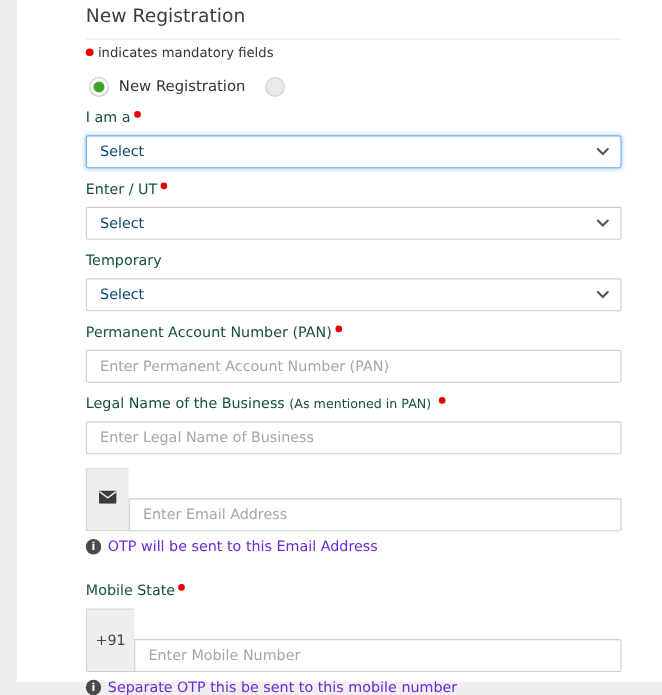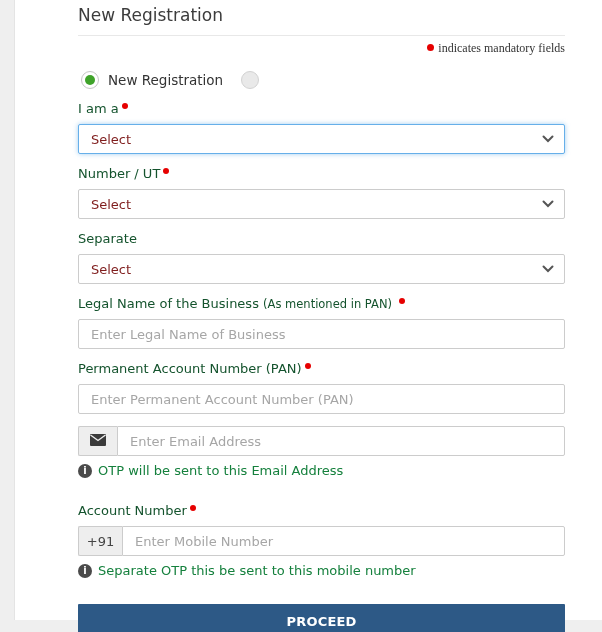--- a/index.html
+++ b/index.html
@@ -9,21 +9,21 @@
     background: #efefef;
     font-family: "DejaVu Sans", "Liberation Sans", sans-serif;
   }
   .panel {
     margin-left: 14px; height: 620px; background: #fff;
     border-left: 1px solid #e4e4e4;
     padding: 5px 37px 0 63px;
   }
   .page-title { font-size: 17px; color: #3c3c3c; font-weight: 400; margin: 0; }
   .divider { border: 0; border-top: 1px solid #e8e8e8; margin: 10px 0 0 0; }
-  .mandatory-note { text-align: right; font-size: 12px; color: #333; margin-top: 5px; font-family: Liberation Serif, serif; }
+  .mandatory-note { text-align: left; font-size: 12px; color: #333; margin-top: 5px; }
   .req-dot {
     display: inline-block; width: 6px; height: 6px; border-radius: 50%;
     background: #e60000; vertical-align: 4px; margin-left: 3px;
   }
   .mandatory-note .req-dot { width: 7px; height: 7px; margin: 0 4px 0 0; vertical-align: 1px; }
 
   .radio-row { margin-top: 15px; padding-left: 3px; display: flex; align-items: center; font-size: 13.5px; color: #333; }
   .radio {
     width: 18px; height: 18px; border-radius: 50%;
     background: #e9e9e9; border: 1px solid #d2d2d2;
@@ -36,44 +36,44 @@
   .radio-gap { margin-left: 18px; }
 
   .form-group { margin-top: 12px; }
   .f-label { display: block; font-size: 13px; color: #14532d; }
   .f-label .sub { font-size: 11.5px; }
   .control { margin-top: 8px; }
 
   .selectbox {
     height: 30px; background: #fff; border: 1px solid #ccc; border-radius: 2px;
     display: flex; align-items: center; justify-content: space-between;
-    padding: 0 10px 0 12px; font-size: 13px; color: #7f1d1d; cursor: pointer;
+    padding: 0 10px 0 12px; font-size: 13px; color: #0c4a6e; cursor: pointer;
   }
   .selectbox.focused { border-color: #66afe9; box-shadow: 0 0 5px rgba(102,175,233,.6); }
   .caret svg { display: block; }
 
   input.text {
     width: 100%; height: 30px; border: 1px solid #ccc; border-radius: 2px;
     padding: 0 12px; font-size: 13px; color: #333; font-family: inherit;
     outline: none;
   }
   input.text::placeholder { color: #a6a6a6; opacity: 1; }
 
   .input-group { display: flex; }
   .addon {
     background: #eee; border: 1px solid #ccc; border-right: 0;
     border-radius: 2px 0 0 2px;
     display: flex; align-items: center; justify-content: center;
     font-size: 13px; color: #444; flex: none;
   }
   .addon-email { width: 39px; }
   .addon-phone { width: 44px; }
-  .input-group input.text { border-radius: 0 2px 2px 0; flex: 1; min-width: 0; }
+  .input-group input.text { border-radius: 0 2px 2px 0; flex: 1; min-width: 0; margin-top: 28px; }
 
-  .hint { margin-top: 7px; font-size: 13px; color: #15803d; display: flex; align-items: center; }
+  .hint { margin-top: 7px; font-size: 13px; color: #6d28d9; display: flex; }
   .info-icon {
     width: 14px; height: 14px; border-radius: 50%; background: #4a4a4a; color: #fff;
     display: inline-flex; align-items: center; justify-content: center;
     font-size: 10px; font-weight: bold; flex: none; margin-right: 6px;
   }
   .info-icon::after { content: "i"; }
 
   .mt-lg { margin-top: 25px; }
   .proceed-btn {
     display: block; width: 100%; height: 34px; margin-top: 26px;
@@ -108,58 +108,58 @@
         <span class="caret">
           <svg width="12" height="8" viewBox="0 0 12 8">
               <path d="M1.5 1.5 L6 6 L10.5 1.5" fill="none" stroke="#555" stroke-width="2" stroke-linecap="round"></path>
             </svg>
         </span>
       </div>
     </div>
   </div>
 
   <div class="form-group">
-    <label class="f-label"><span>Number / UT</span><span class="req-dot"></span></label>
+    <label class="f-label"><span>Enter / UT</span><span class="req-dot"></span></label>
     <div class="control">
       <div class="selectbox">
         <span>Select</span>
         <span class="caret">
           <svg width="12" height="8" viewBox="0 0 12 8">
               <path d="M1.5 1.5 L6 6 L10.5 1.5" fill="none" stroke="#555" stroke-width="2" stroke-linecap="round"></path>
             </svg>
         </span>
       </div>
     </div>
   </div>
 
   <div class="form-group">
-    <label class="f-label"><span>Separate</span></label>
+    <label class="f-label"><span>Temporary</span></label>
     <div class="control">
       <div class="selectbox">
         <span>Select</span>
         <span class="caret">
           <svg width="12" height="8" viewBox="0 0 12 8">
               <path d="M1.5 1.5 L6 6 L10.5 1.5" fill="none" stroke="#555" stroke-width="2" stroke-linecap="round"></path>
             </svg>
         </span>
       </div>
     </div>
   </div>
 
   <div class="form-group">
-    <label class="f-label"><span>Legal Name of the Business</span> <span class="sub">(As mentioned in PAN)</span> <span class="req-dot"></span></label>
+    <label class="f-label"><span>Permanent Account Number (PAN)</span><span class="req-dot"></span></label>
     <div class="control">
-      <input type="text" class="text" placeholder="Enter Legal Name of Business" style="">
+      <input type="text" class="text" placeholder="Enter Permanent Account Number (PAN)" style="">
     </div>
   </div>
 
   <div class="form-group">
-    <label class="f-label"><span>Permanent Account Number (PAN)</span><span class="req-dot"></span></label>
+    <label class="f-label"><span>Legal Name of the Business</span> <span class="sub">(As mentioned in PAN)</span> <span class="req-dot"></span></label>
     <div class="control">
-      <input type="text" class="text" placeholder="Enter Permanent Account Number (PAN)" style="">
+      <input type="text" class="text" placeholder="Enter Legal Name of Business" style="">
     </div>
   </div>
 
   <div class="form-group">
     <div class="control input-group">
       <span class="addon addon-email">
         <span>
           <svg width="16" height="12" viewBox="0 0 16 12">
               <rect x="0" y="0" width="16" height="12" rx="1" fill="#3a3a3a"></rect>
               <path d="M0.5 1 L8 6.5 L15.5 1" fill="none" stroke="#eeeeee" stroke-width="1.4"></path>
@@ -168,21 +168,21 @@
       </span>
       <input type="email" class="text" placeholder="Enter Email Address" style="">
     </div>
     <div class="hint">
       <span class="info-icon"></span>
       <span>OTP will be sent to this Email Address</span>
     </div>
   </div>
 
   <div class="form-group mt-lg">
-    <label class="f-label"><span>Account Number</span><span class="req-dot"></span></label>
+    <label class="f-label"><span>Mobile State</span><span class="req-dot"></span></label>
     <div class="control input-group">
       <span class="addon addon-phone">+91</span>
       <input type="text" class="text" placeholder="Enter Mobile Number" style="">
     </div>
     <div class="hint">
       <span class="info-icon"></span>
       <span>Separate OTP this be sent to this mobile number</span>
     </div>
   </div>
 

